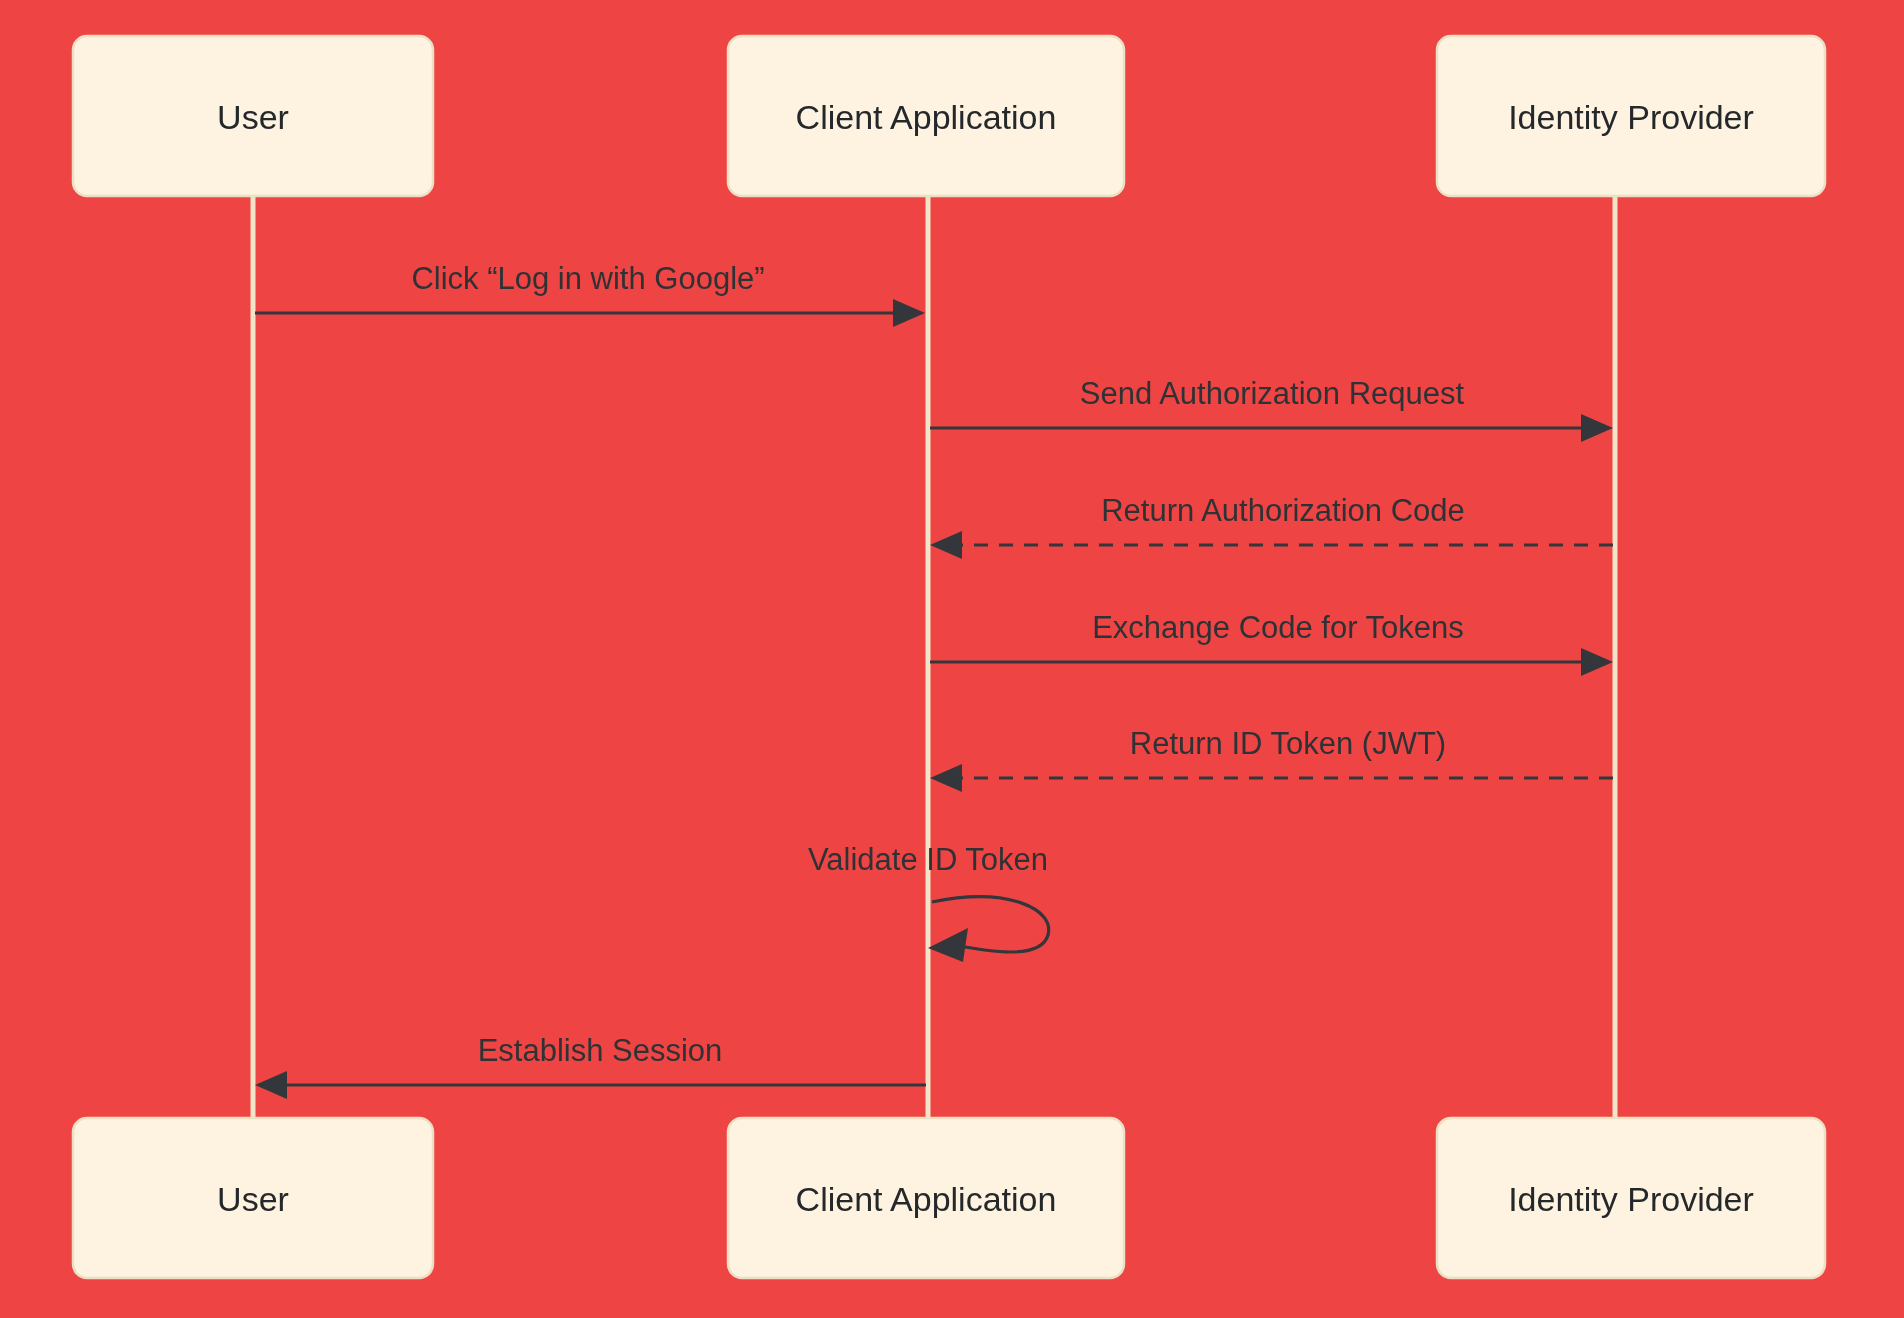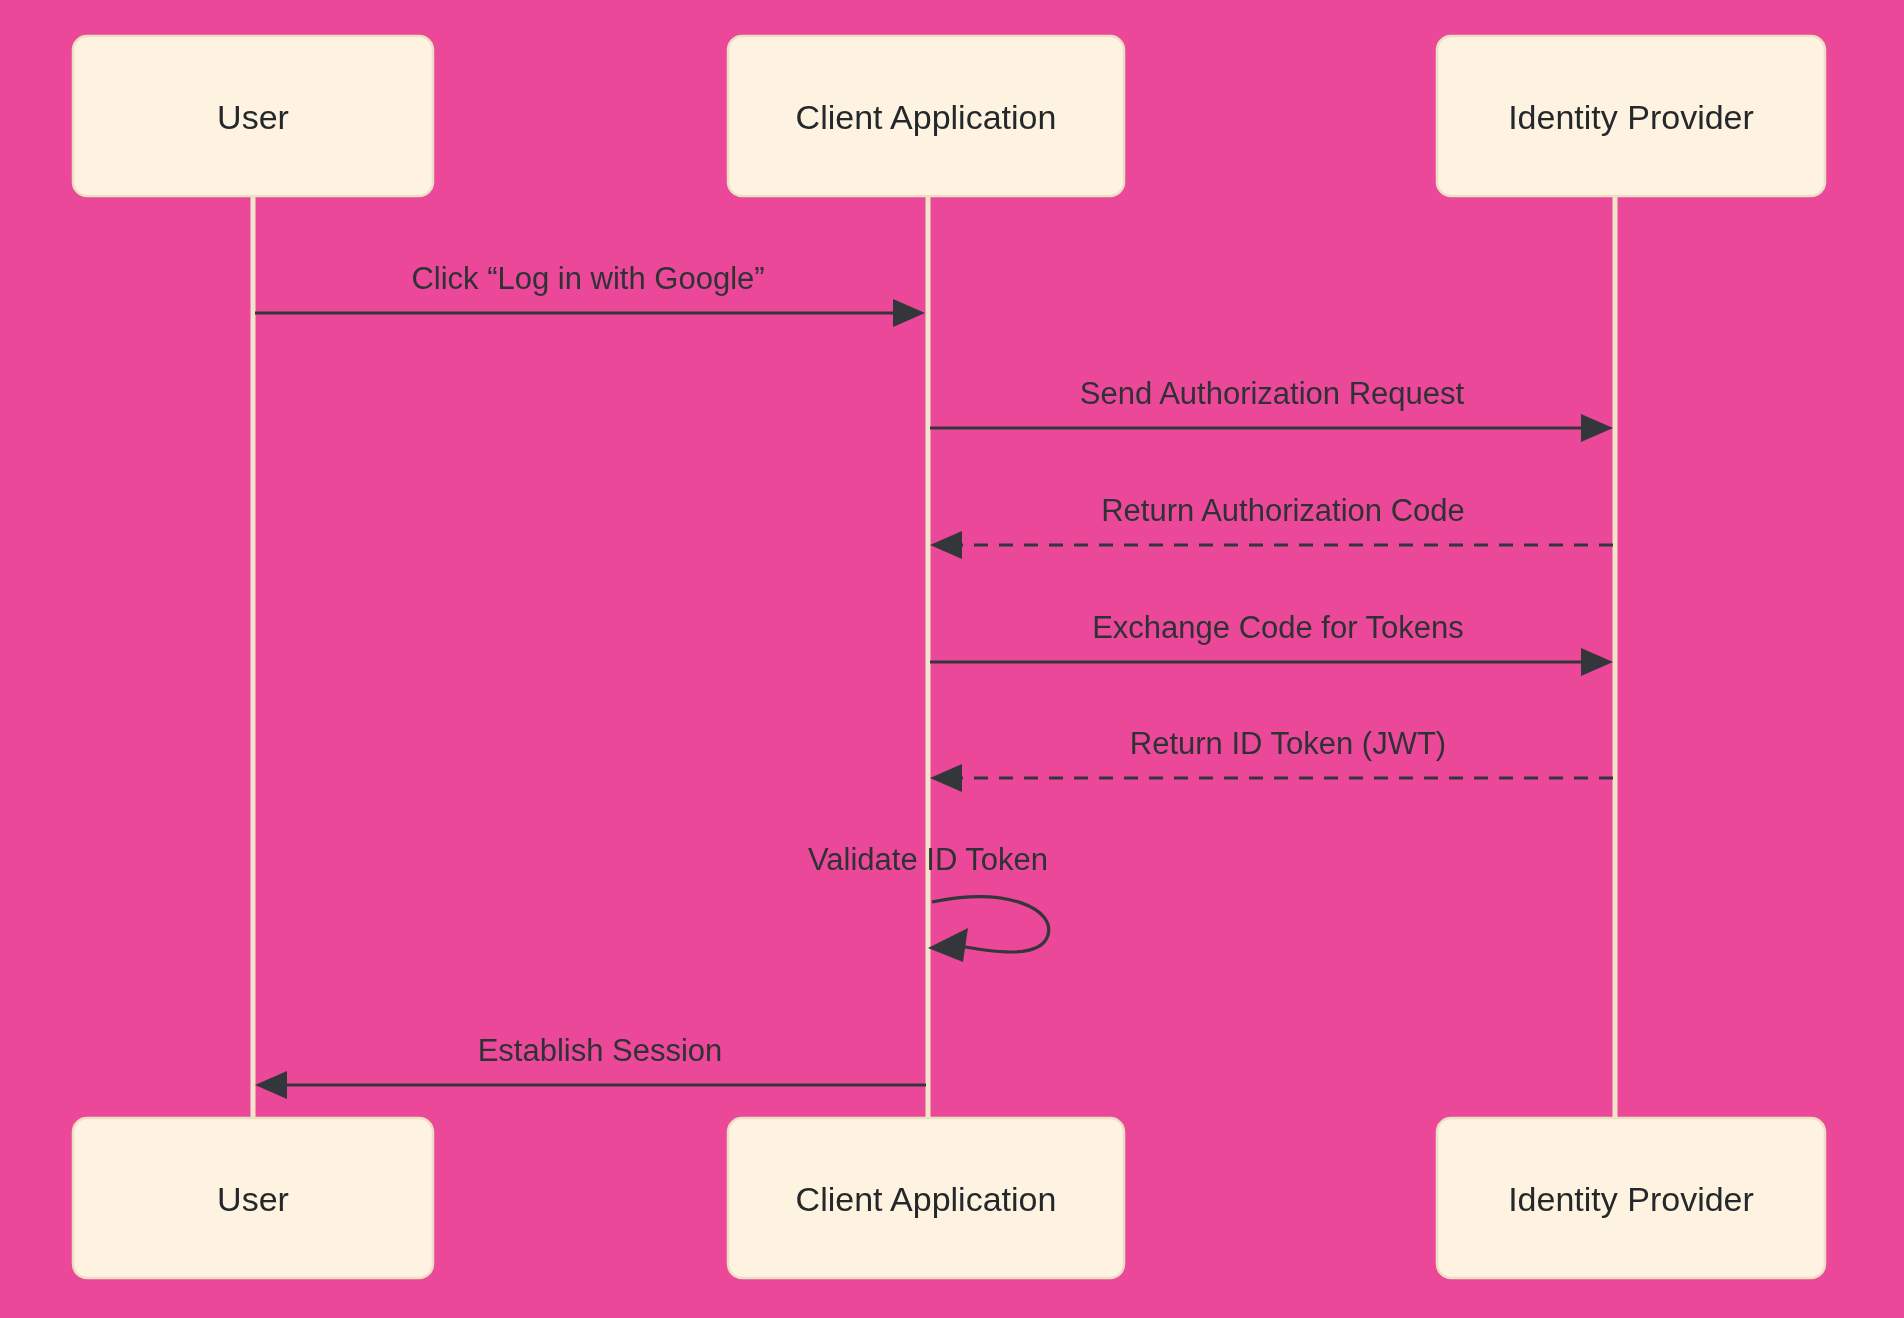--- a/index.html
+++ b/index.html
@@ -7,21 +7,21 @@
     padding: 0;
     background: #ffffff;
   }
   body {
     font-family: "Liberation Sans", sans-serif;
   }
   #diagram-root {
     position: relative;
     width: 1904px;
     height: 1318px;
-    background: #ec4899;
+    background: #ef4444;
     overflow: hidden;
   }
   #seq-svg {
     position: absolute;
     left: 0;
     top: 0;
     width: 1904px;
     height: 1318px;
   }
   .participant-box-rect {

